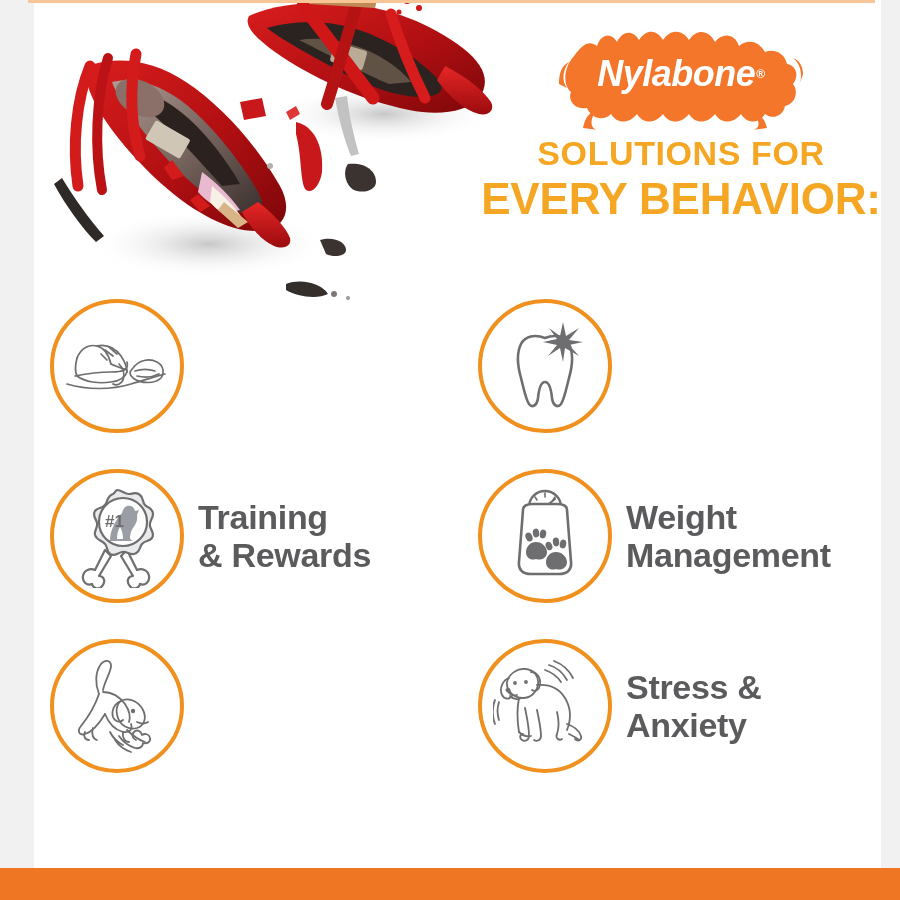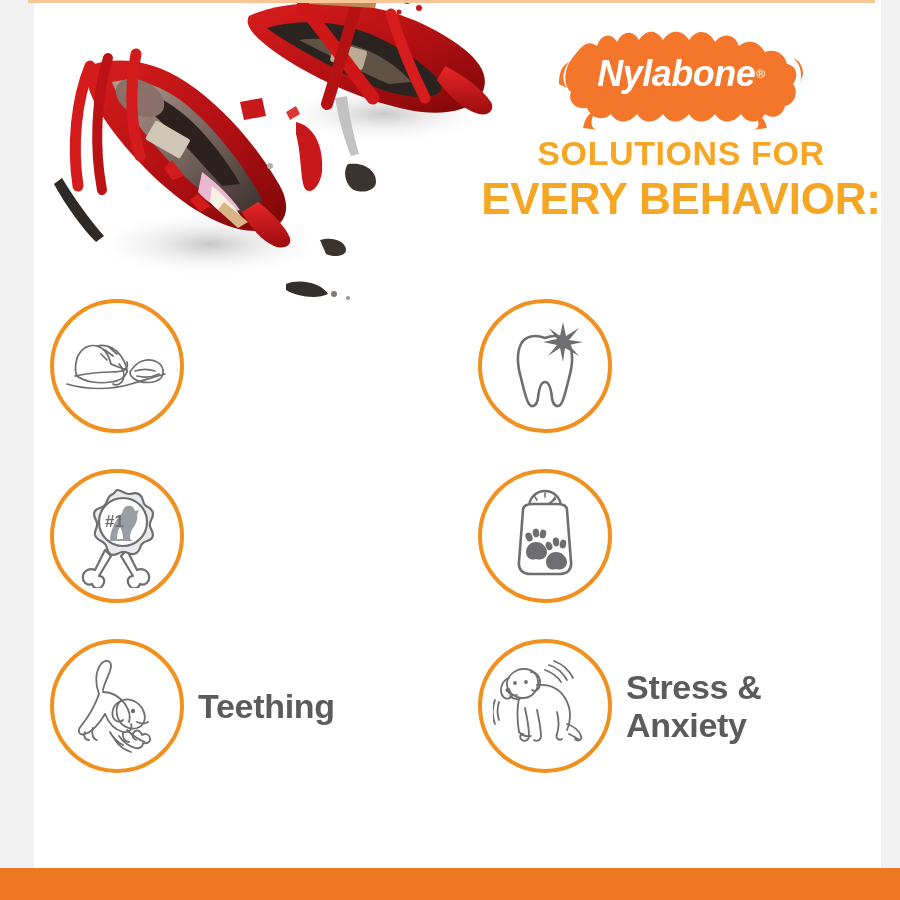--- a/index.html
+++ b/index.html
@@ -356,20 +356,22 @@
                 <path d="M62,22 C66,21 69,23 70,27 L74,26 L72,31
                          C73,36 71,40 68,44 C66,47 65,50 65,54 L66,56 L58,56
                          C58,50 57,46 55,43 C53,46 52,50 52,55 L53,57 L45,57
                          C45,52 46,47 48,43 C50,38 53,33 57,29 C58,26 59,23 62,22 Z"></path>
                 <path d="M44,56 C48,55 54,55 60,55 C64,55 67,56 68,57 L44,57 Z"></path>
               </g>
 
               <text x="40" y="43" font-family="Liberation Sans, sans-serif" font-size="17" font-weight="bold" fill="#6e6e70">#1</text>
             </svg>
           </div>
+          <div class="cell-label">Training
+&amp; Rewards</div>
         </div>
 
         <div class="cell cell-right">
           <div class="icon-circle">
             <svg width="104" height="104" viewBox="0 0 104 104" aria-hidden="true">
 
               <circle cx="52" cy="23" r="16" fill="#ffffff" stroke="#6e6e70" stroke-width="2.4"></circle>
               <g stroke="#6e6e70" stroke-width="1.6" stroke-linecap="round">
                 <path d="M52,9 L52,13"></path>
                   <path d="M42,13 L44,16"></path>
@@ -393,20 +395,22 @@
                 <path d="M43,58 C49,58 54,63 54,68 C54,74 48,77 43,75
                          C38,77 33,74 33,68 C33,63 37,58 43,58 Z"></path>
                 <ellipse cx="56" cy="62" rx="3.2" ry="4.4" transform="rotate(-22 56 62)"></ellipse>
                 <ellipse cx="63" cy="58" rx="3.2" ry="4.4" transform="rotate(-6 63 58)"></ellipse>
                 <ellipse cx="70" cy="60" rx="3.2" ry="4.4" transform="rotate(12 70 60)"></ellipse>
                 <path d="M63,68 C69,68 74,73 74,78 C74,84 68,87 63,85
                          C58,87 53,84 53,78 C53,73 57,68 63,68 Z"></path>
               </g>
             </svg>
           </div>
+          <div class="cell-label">Weight
+Management</div>
         </div>
       </div>
 
       <div class="grid-row">
 
         <div class="cell cell-left">
           <div class="icon-circle">
             <svg width="104" height="104" viewBox="0 0 104 104" aria-hidden="true">
               <g fill="none" stroke="#6e6e70" stroke-width="1.8" stroke-linecap="round" stroke-linejoin="round">
 
@@ -430,21 +434,20 @@
 
                 <path d="M62,76 C68,82 74,86 80,88"></path>
                 <path d="M54,82 C58,88 64,92 70,94 C74,95 78,93 78,89
                          C82,90 86,88 85,84 C84,80 80,79 77,81 C76,77 72,75 69,78
                          C66,81 68,85 71,86"></path>
                 <path d="M50,86 C54,92 60,96 66,98"></path>
                 <path d="M45,78 C48,84 52,88 58,91"></path>
               </g>
             </svg>
           </div>
-          <div class="cell-label">Teething</div>
         </div>
 
         <div class="cell cell-right">
           <div class="icon-circle">
             <svg width="104" height="104" viewBox="0 0 104 104" aria-hidden="true">
               <g fill="none" stroke="#6e6e70" stroke-width="1.8" stroke-linecap="round" stroke-linejoin="round">
 
                 <path d="M14,28 C16,20 24,14 33,15 C41,16 46,22 45,30
                          C44,38 38,44 30,44 C21,44 13,37 14,28 Z"></path>
 

